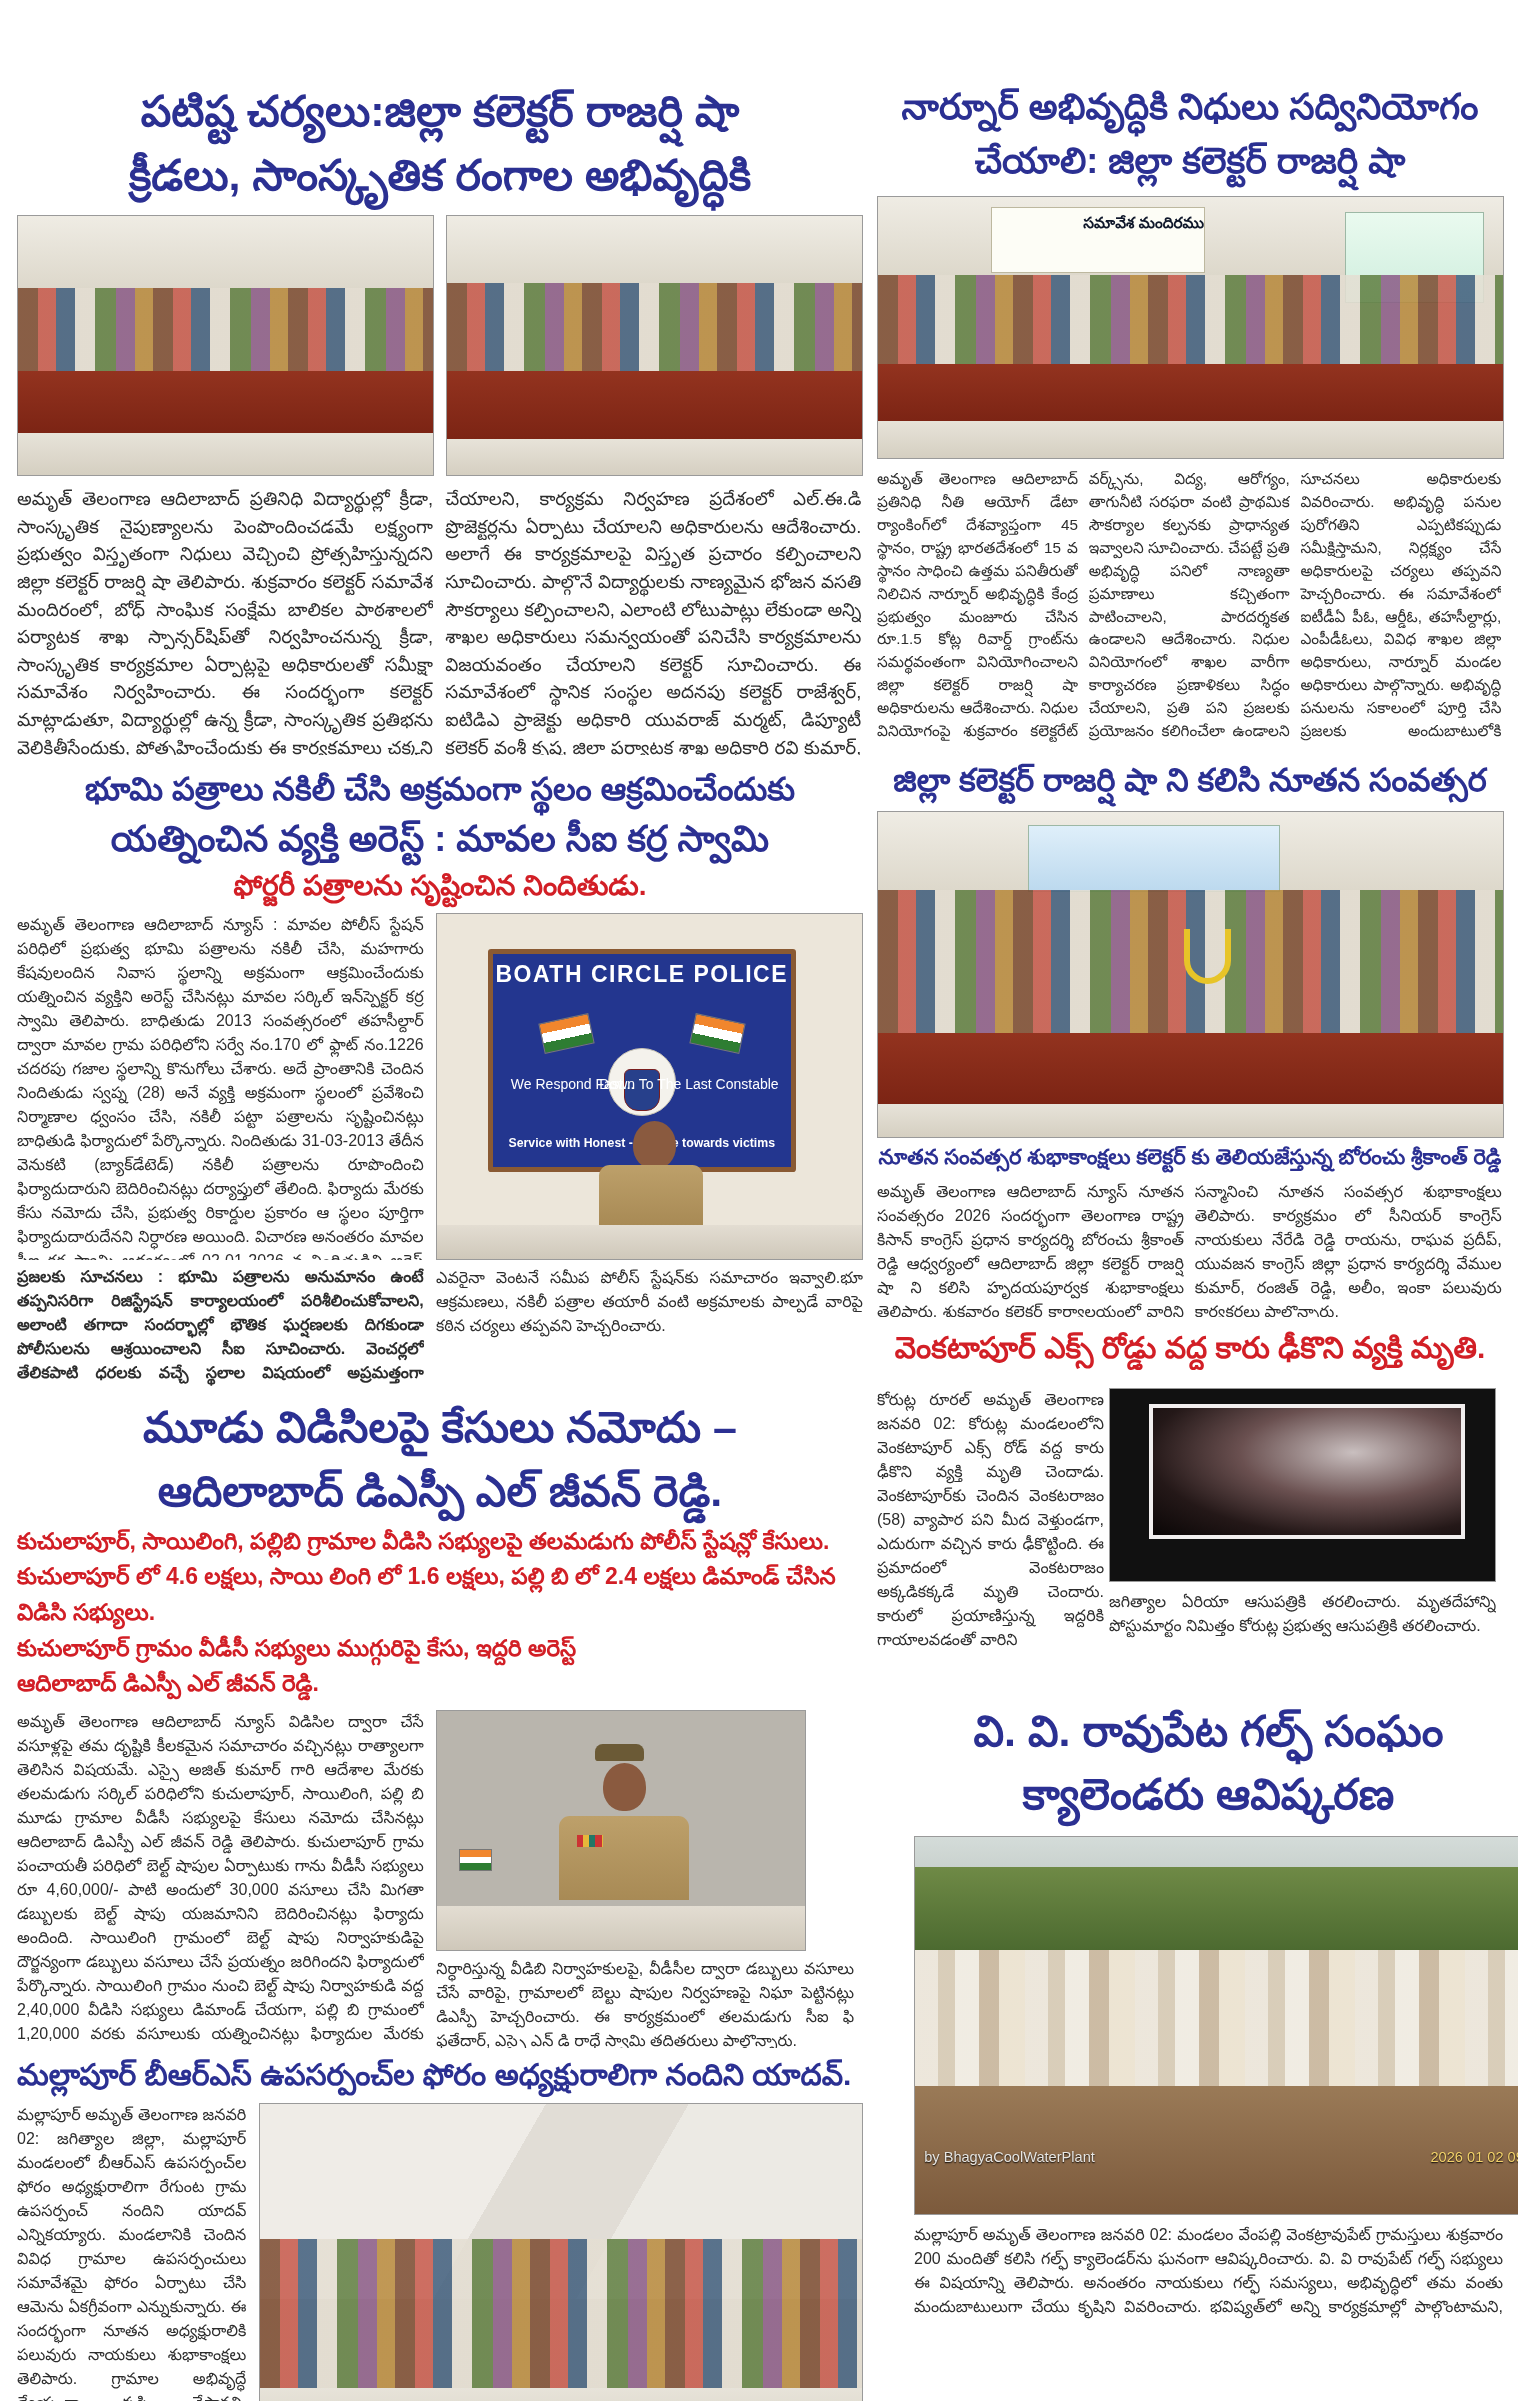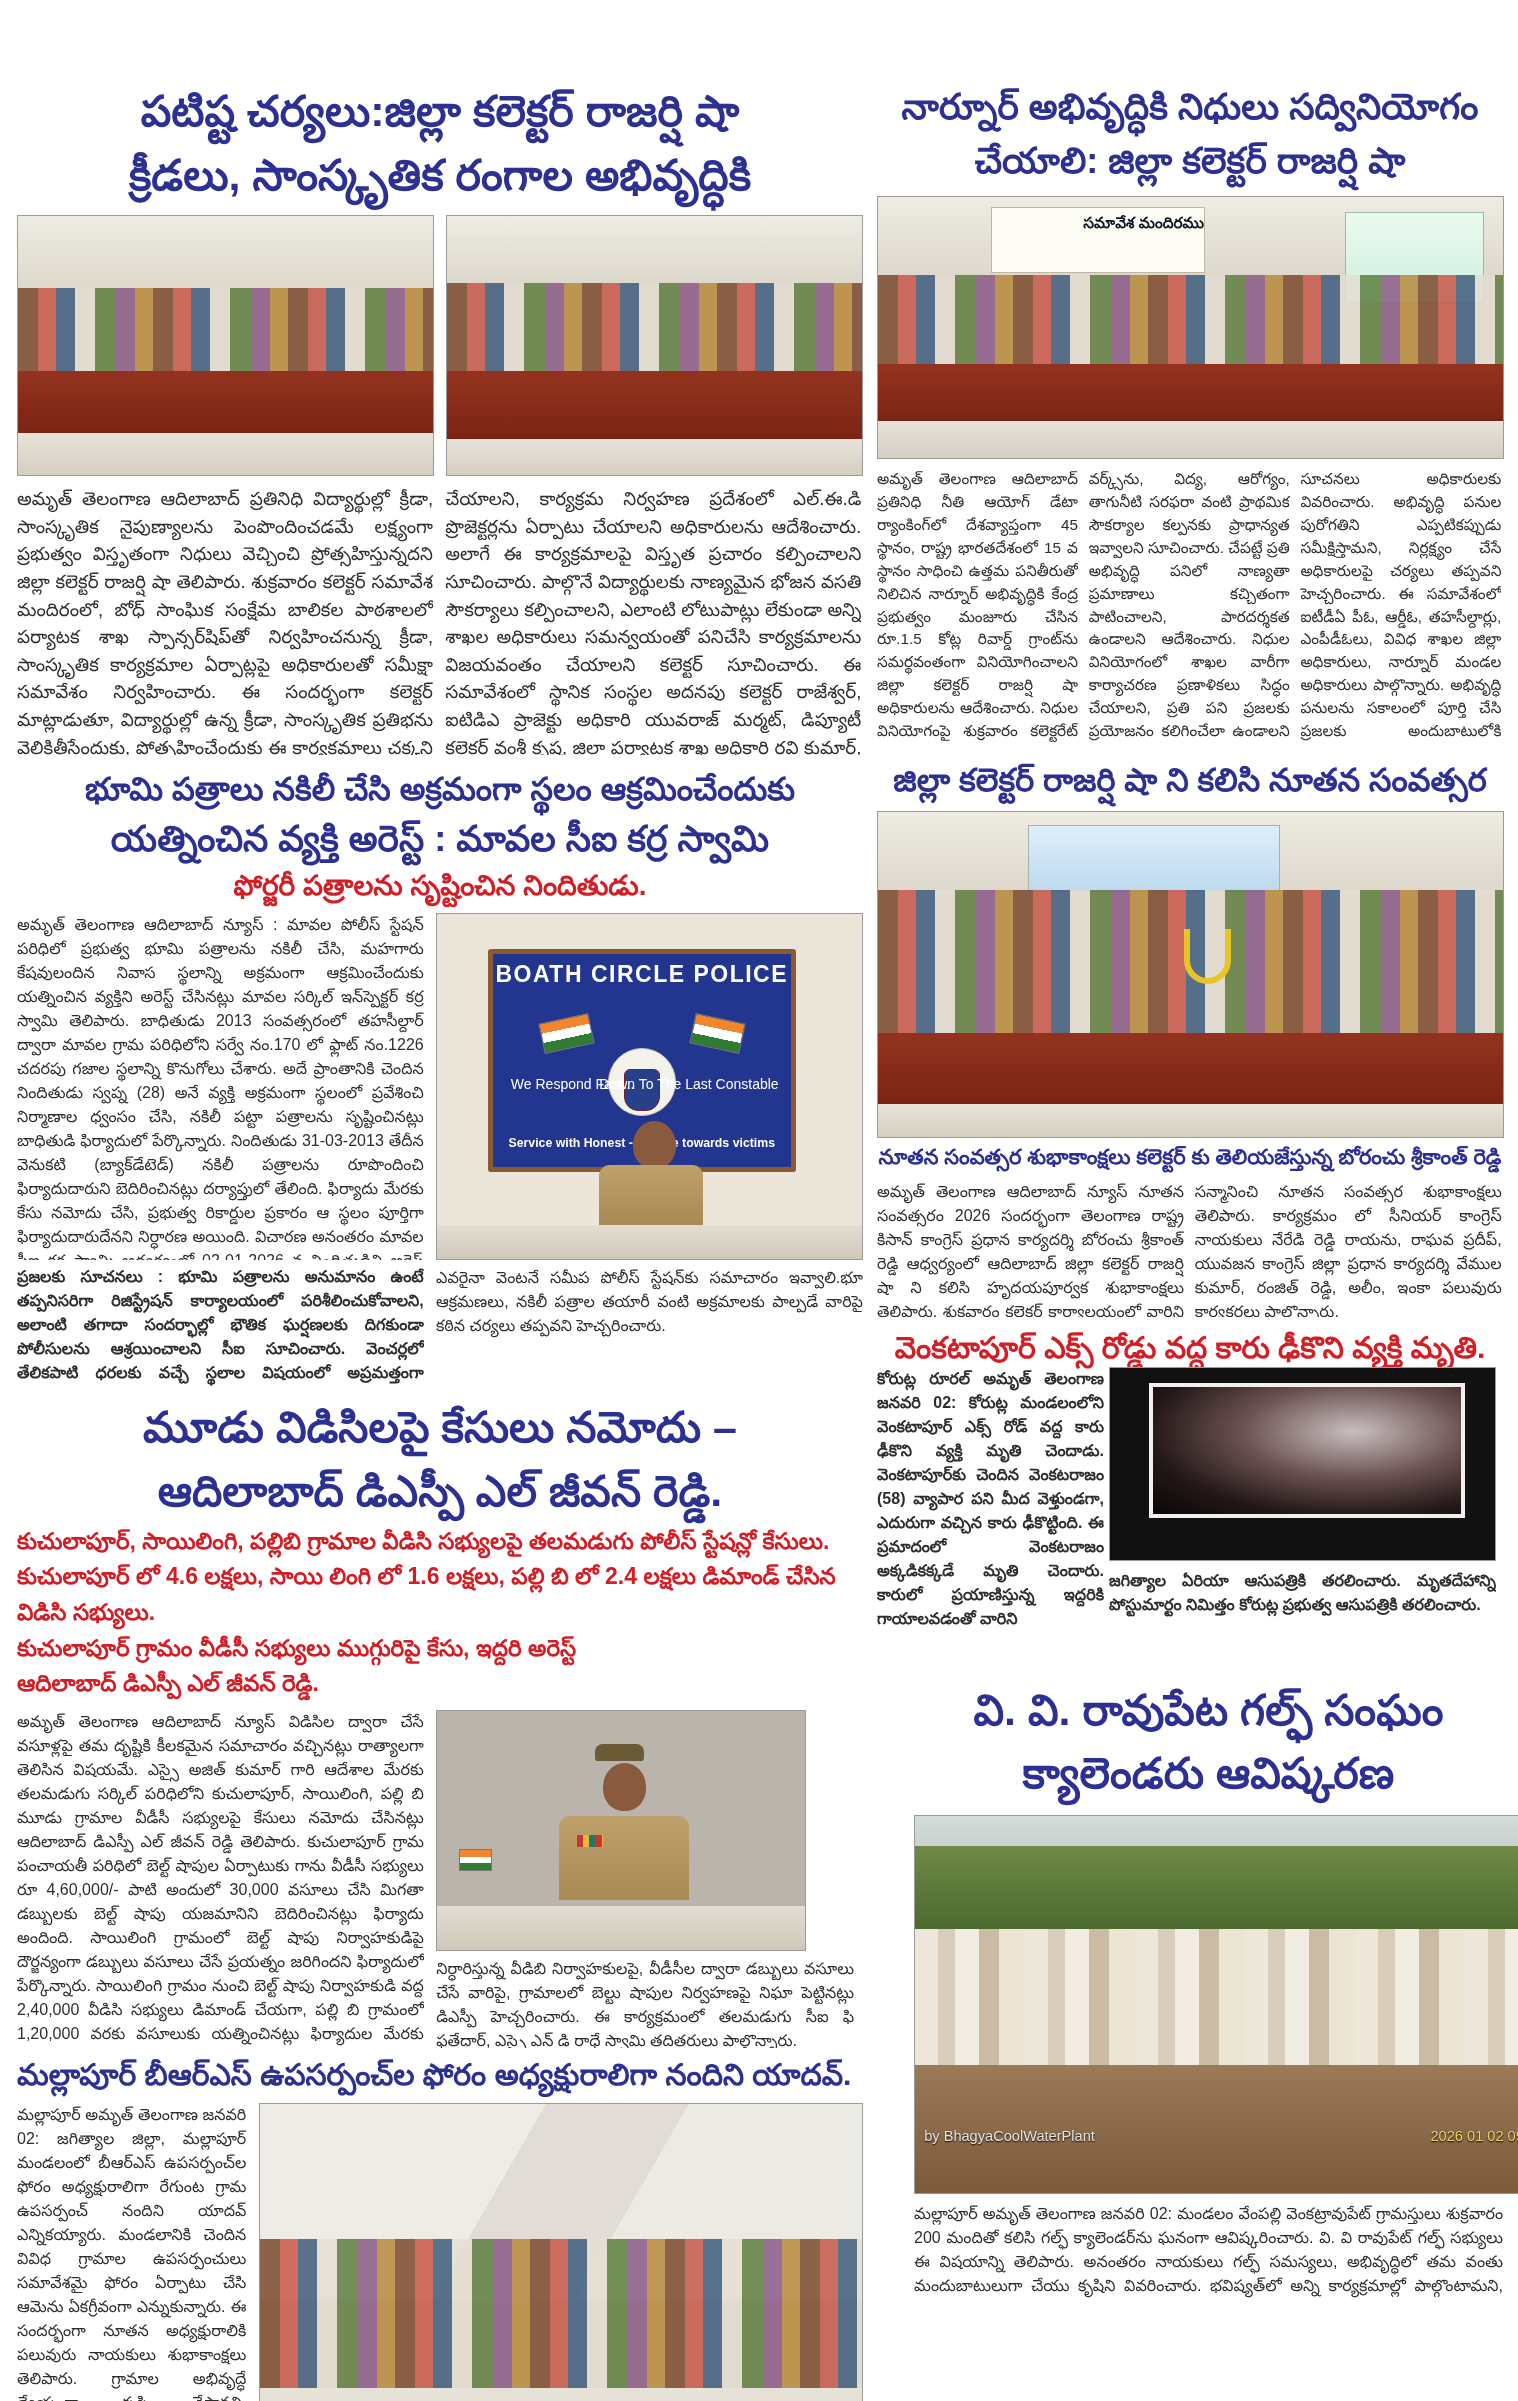--- a/index.html
+++ b/index.html
@@ -197,21 +197,21 @@
       </div>
       <div class="cap-blue" style="font-size:21px;margin-top:7.7px;">నూతన సంవత్సర శుభాకాంక్షలు కలెక్టర్ కు తెలియజేస్తున్న బోరంచు శ్రీకాంత్ రెడ్డి</div>
       <div class="flexrow" style="margin-top:6.1px;gap:10.7px;">
         <div class="body-sm" style="width:307px;height:137px;">అమృత్ తెలంగాణ ఆదిలాబాద్ న్యూస్ నూతన సంవత్సరం 2026 సందర్భంగా తెలంగాణ రాష్ట్ర కిసాన్ కాంగ్రెస్ ప్రధాన కార్యదర్శి బోరంచు శ్రీకాంత్ రెడ్డి ఆధ్వర్యంలో ఆదిలాబాద్ జిల్లా కలెక్టర్ రాజర్షి షా ని కలిసి హృదయపూర్వక శుభాకాంక్షలు తెలిపారు. శుక్రవారం కలెక్టర్ కార్యాలయంలో వారిని పుష్పగుచ్ఛం అందజేసి శాలువాతో</div>
         <div class="body-sm" style="width:307px;height:137px;">సన్మానించి నూతన సంవత్సర శుభాకాంక్షలు తెలిపారు. కార్యక్రమం లో సీనియర్ కాంగ్రెస్ నాయకులు నేరేడి రెడ్డి రాయను, రాఘవ ప్రదీప్, యువజన కాంగ్రెస్ జిల్లా ప్రధాన కార్యదర్శి వేముల కుమార్, రంజిత్ రెడ్డి, అలీం, ఇంకా పలువురు కార్యకర్తలు పాల్గొన్నారు.</div>
       </div>
     </div>
 
     <div style="margin-top:10.7px;">
       <div class="hl" style="color:#d21f26;font-size:30px;line-height:1.3;">వెంకటాపూర్ ఎక్స్ రోడ్డు వద్ద కారు ఢీకొని వ్యక్తి మృతి.</div>
-      <div class="flexrow" style="margin-top:0;gap:5px;font-weight:bold;">
+      <div class="flexrow" style="margin-top:21px;gap:5px;">
         <div class="body-sm" style="width:227px;height:307px;">కోరుట్ల రూరల్ అమృత్ తెలంగాణ జనవరి 02: కోరుట్ల మండలంలోని వెంకటాపూర్ ఎక్స్ రోడ్ వద్ద కారు ఢీకొని వ్యక్తి మృతి చెందాడు. వెంకటాపూర్‌కు చెందిన వెంకటరాజం (58) వ్యాపార పని మీద వెళ్తుండగా, ఎదురుగా వచ్చిన కారు ఢీకొట్టింది. ఈ ప్రమాదంలో వెంకటరాజం అక్కడికక్కడే మృతి చెందారు. కారులో ప్రయాణిస్తున్న ఇద్దరికి గాయాలవడంతో వారిని</div>
         <div style="width:387px;">
           <div class="ph" style="width:385px;height:192px;background:#111;">
             <div class="innerframe" style="left:10%;top:8%;width:80%;height:66%;"></div>
           </div>
           <div class="body-sm" style="margin-top:7.7px;height:100px;">జగిత్యాల ఏరియా ఆసుపత్రికి తరలించారు. మృతదేహాన్ని పోస్టుమార్టం నిమిత్తం కోరుట్ల ప్రభుత్వ ఆసుపత్రికి తరలించారు.</div>
         </div>
       </div>
     </div>
 

